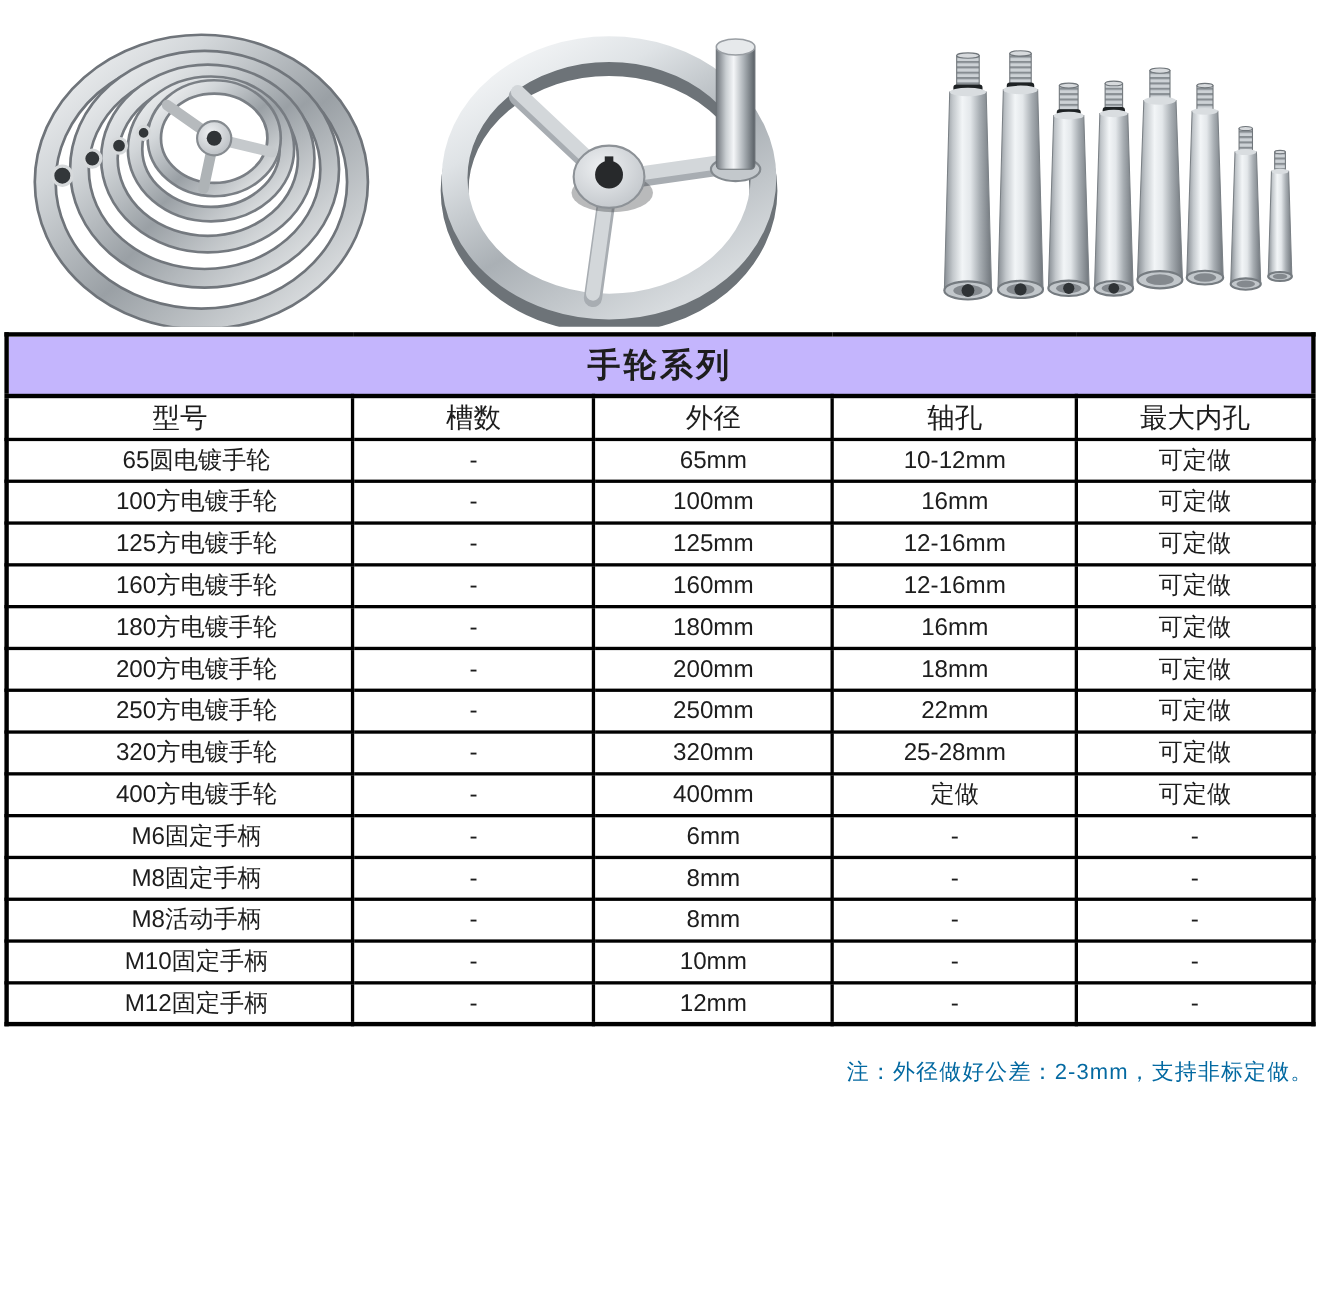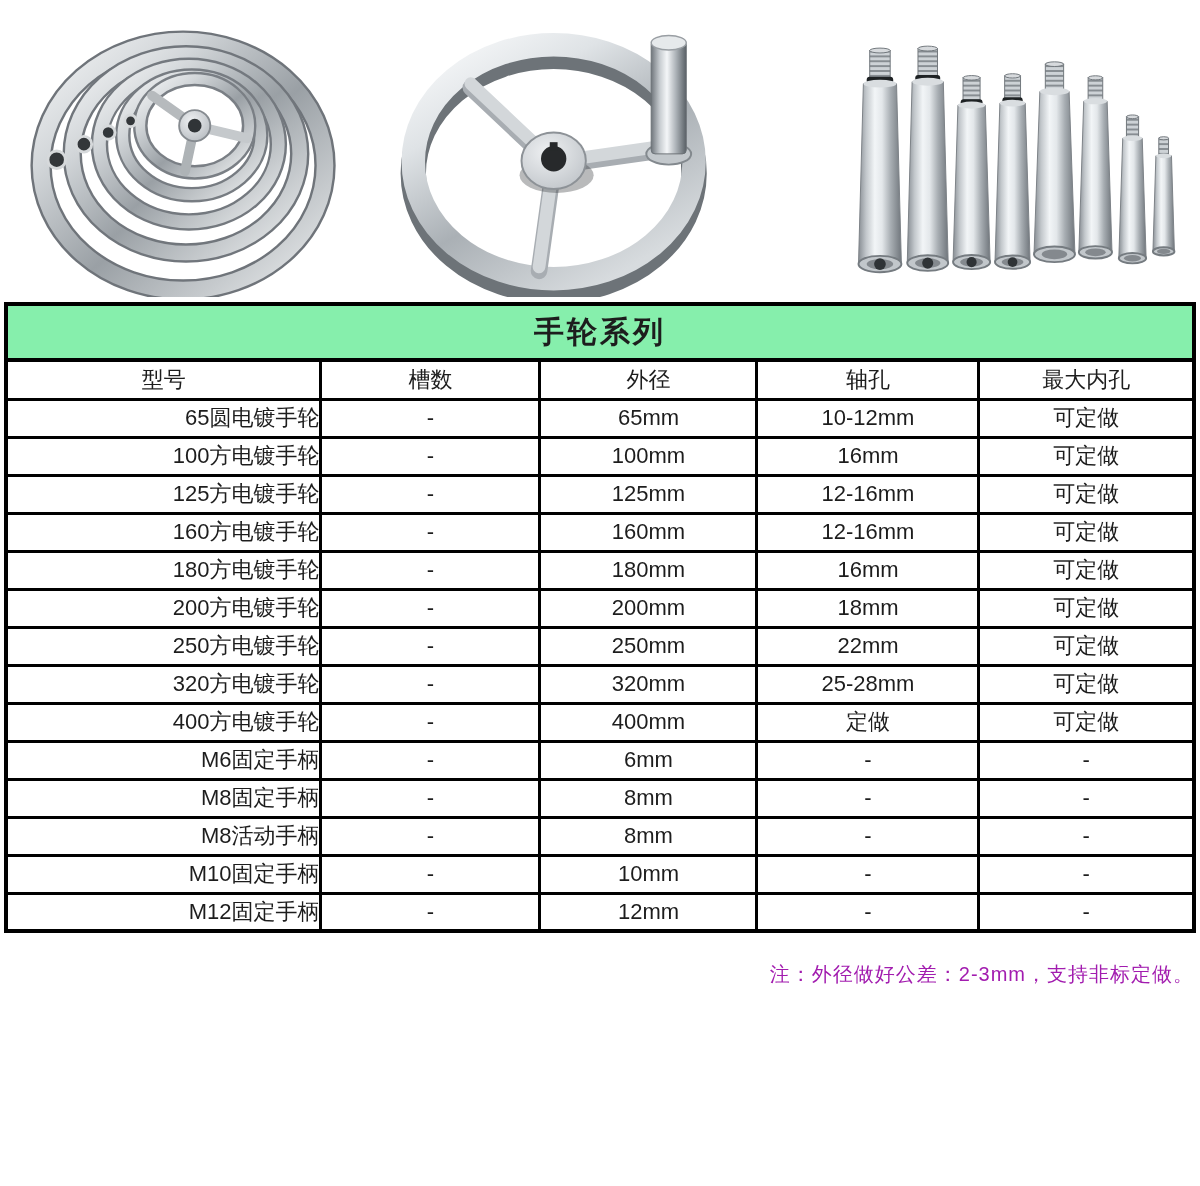--- a/index.html
+++ b/index.html
@@ -34,23 +34,23 @@
     overflow: hidden;
     white-space: nowrap;
   }
   th.title-cell {
     height: 56px;
     font-size: 30px;
     font-weight: bold;
     letter-spacing: 3px;
     border-bottom: 4px solid #000;
   }
-  tr.cols th { height: 39px; font-size: 22px; }
+  tr.cols th { height: 39px; font-size: 25px; }
   .spec td { height: 38px; font-size: 22px; }
-  td.model { text-align: right; padding-left: 30px; }
+  td.model { text-align: center; padding-left: 30px; }
   .note {
     width: 1188px;
     margin: 8px auto 0;
     text-align: right;
     font-size: 20px;
     letter-spacing: 1px;
   }
 </style>
 </head>
 <body>
@@ -242,21 +242,21 @@
 <table class="spec">
   <colgroup>
     <col style="width:315px">
       <col style="width:219px">
       <col style="width:217px">
       <col style="width:222px">
       <col style="width:215px">
   </colgroup>
   <thead>
     <tr>
-      <th class="title-cell" colspan="5" style="background: #86efac;">手轮系列</th>
+      <th class="title-cell" colspan="5" style="background: #c4b5fd;">手轮系列</th>
     </tr>
     <tr class="cols">
       <th>型号</th>
       <th>槽数</th>
       <th>外径</th>
       <th>轴孔</th>
       <th>最大内孔</th>
     </tr>
   </thead>
   <tbody>
@@ -354,13 +354,13 @@
       <tr>
         <td class="model">M12固定手柄</td>
         <td>-</td>
         <td>12mm</td>
         <td>-</td>
         <td>-</td>
       </tr>
     </tbody>
 </table>
 
-<div class="note" style="color: #a21caf; margin-top: 28px;">注：外径做好公差：2-3mm，支持非标定做。</div>
+<div class="note" style="color: #0369a1; margin-top: 28px;">注：外径做好公差：2-3mm，支持非标定做。</div>
 
 </body></html>

